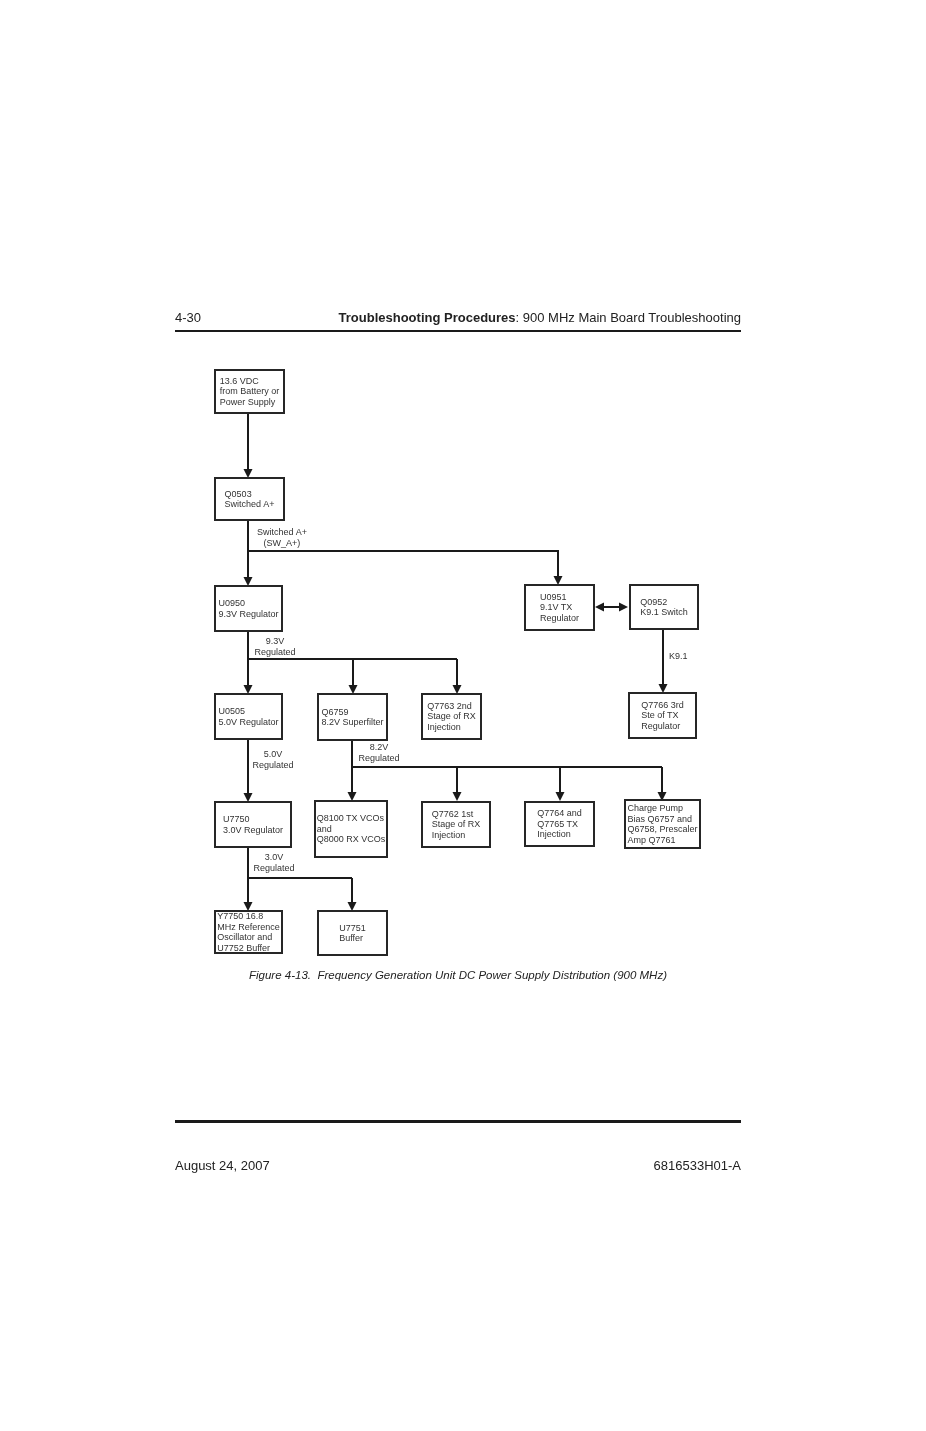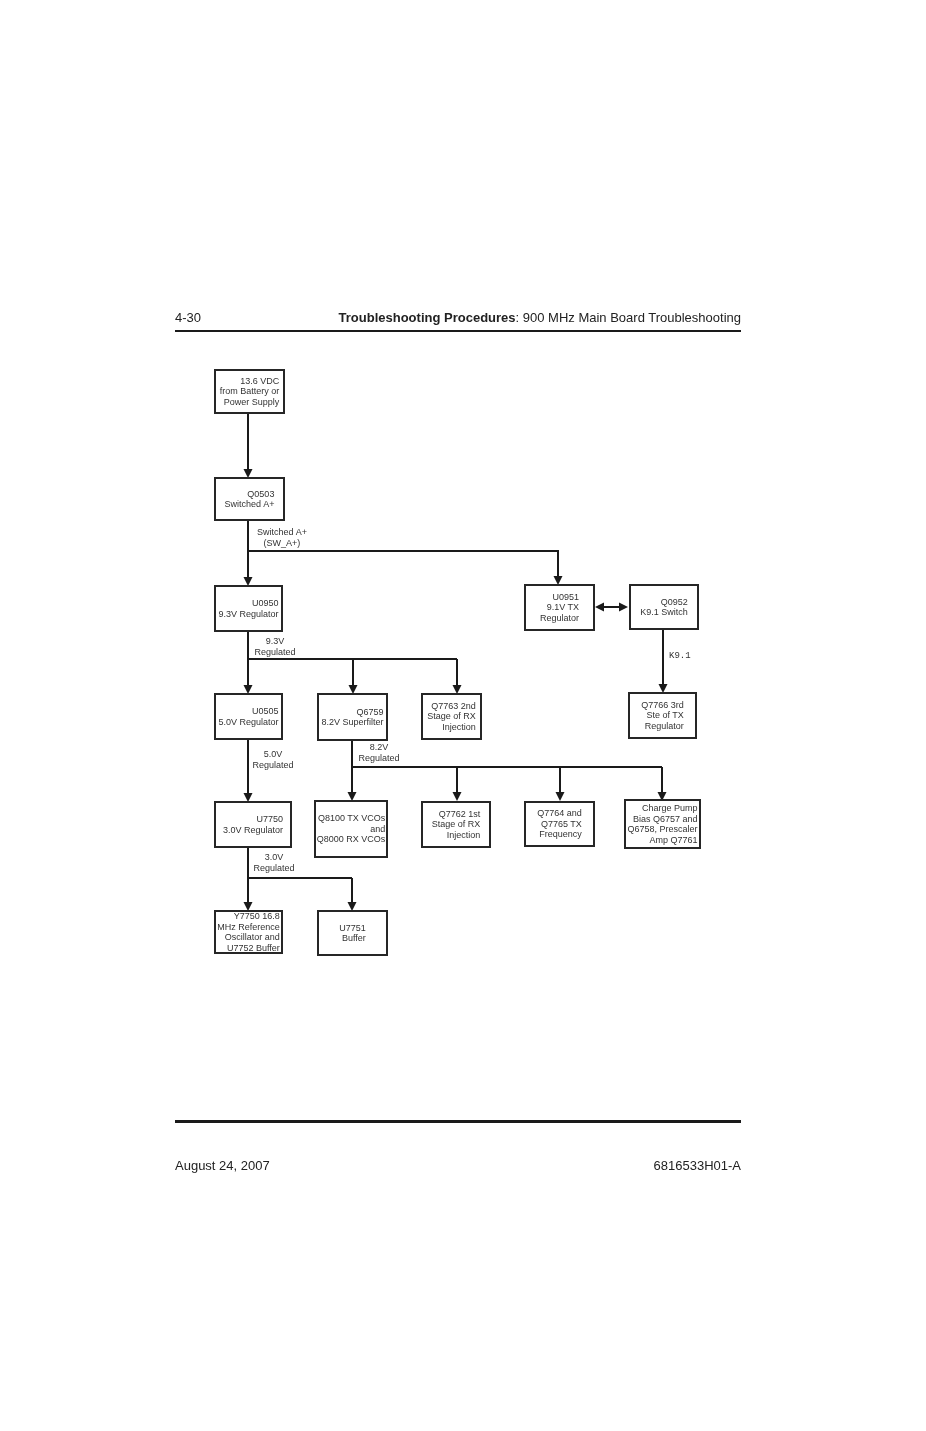--- a/index.html
+++ b/index.html
@@ -25,28 +25,28 @@
   .hdr-rule{top:330px;height:2px;}
   .ftr-rule{top:1120px;height:3px;}
   
   svg.wires{position:absolute;left:0;top:0;pointer-events:none;}
   svg.wires path{stroke:var(--ink,#1a1a1a);stroke-width:2;fill:none;}
   svg.wires polygon{fill:var(--ink,#1a1a1a);stroke:none;}
   .dbox{
     position:absolute;box-sizing:border-box;
     border:2px solid #262626;background:#fff;
     display:flex;align-items:center;justify-content:center;
-    text-align:right;font-size:9px;line-height:10.5px;color:#333;
+    text-align:left;font-size:9px;line-height:10.5px;color:#333;
   }
   .dbox span{white-space:pre-line;}
   .dlabel{
     position:absolute;font-size:9px;line-height:10.5px;color:#333;
     text-align:center;white-space:pre-line;
   }
-  .dlabel.left{text-align:left;font-family:Liberation Mono, monospace;}
+  .dlabel.left{text-align:left;}
   .caption{
     position:absolute;left:175px;top:969px;width:566px;
     text-align:center;font-style:italic;font-size:11.5px;color:#222;
     white-space:pre;
   }
 </style>
 </head>
 <body>
 
 <div class="page">
@@ -162,21 +162,21 @@
 Q8000 RX VCOs</span>
     </div>
   <div class="dbox" style="left:421px;top:801px;width:70px;height:47px">
       <span>Q7762 1st
 Stage of RX
 Injection</span>
     </div>
   <div class="dbox" style="left:524px;top:801px;width:71px;height:46px">
       <span>Q7764 and
 Q7765 TX
-Frequency</span>
+Injection</span>
     </div>
   <div class="dbox" style="left:624px;top:799px;width:77px;height:50px">
       <span>Charge Pump
 Bias Q6757 and
 Q6758, Prescaler
 Amp Q7761</span>
     </div>
   <div class="dbox" style="left:214px;top:910px;width:69px;height:44px">
       <span>Y7750 16.8
 MHz Reference
@@ -193,20 +193,21 @@
   <div class="dlabel" style="left:247px;top:636px;width:56px">9.3V
 Regulated</div>
   <div class="dlabel left" style="left:669px;top:651px;width:34px">K9.1</div>
   <div class="dlabel" style="left:246px;top:749px;width:54px">5.0V
 Regulated</div>
   <div class="dlabel" style="left:353px;top:742px;width:52px">8.2V
 Regulated</div>
   <div class="dlabel" style="left:247px;top:852px;width:54px">3.0V
 Regulated</div>
 
+  <div class="caption">Figure 4-13.  Frequency Generation Unit DC Power Supply Distribution (900 MHz)</div>
 
   <div class="rule ftr-rule"></div>
   <div class="hf-row ftr">
     <span>August 24, 2007</span>
     <span>6816533H01-A</span>
   </div>
 
 </div>
 
 </body></html>

